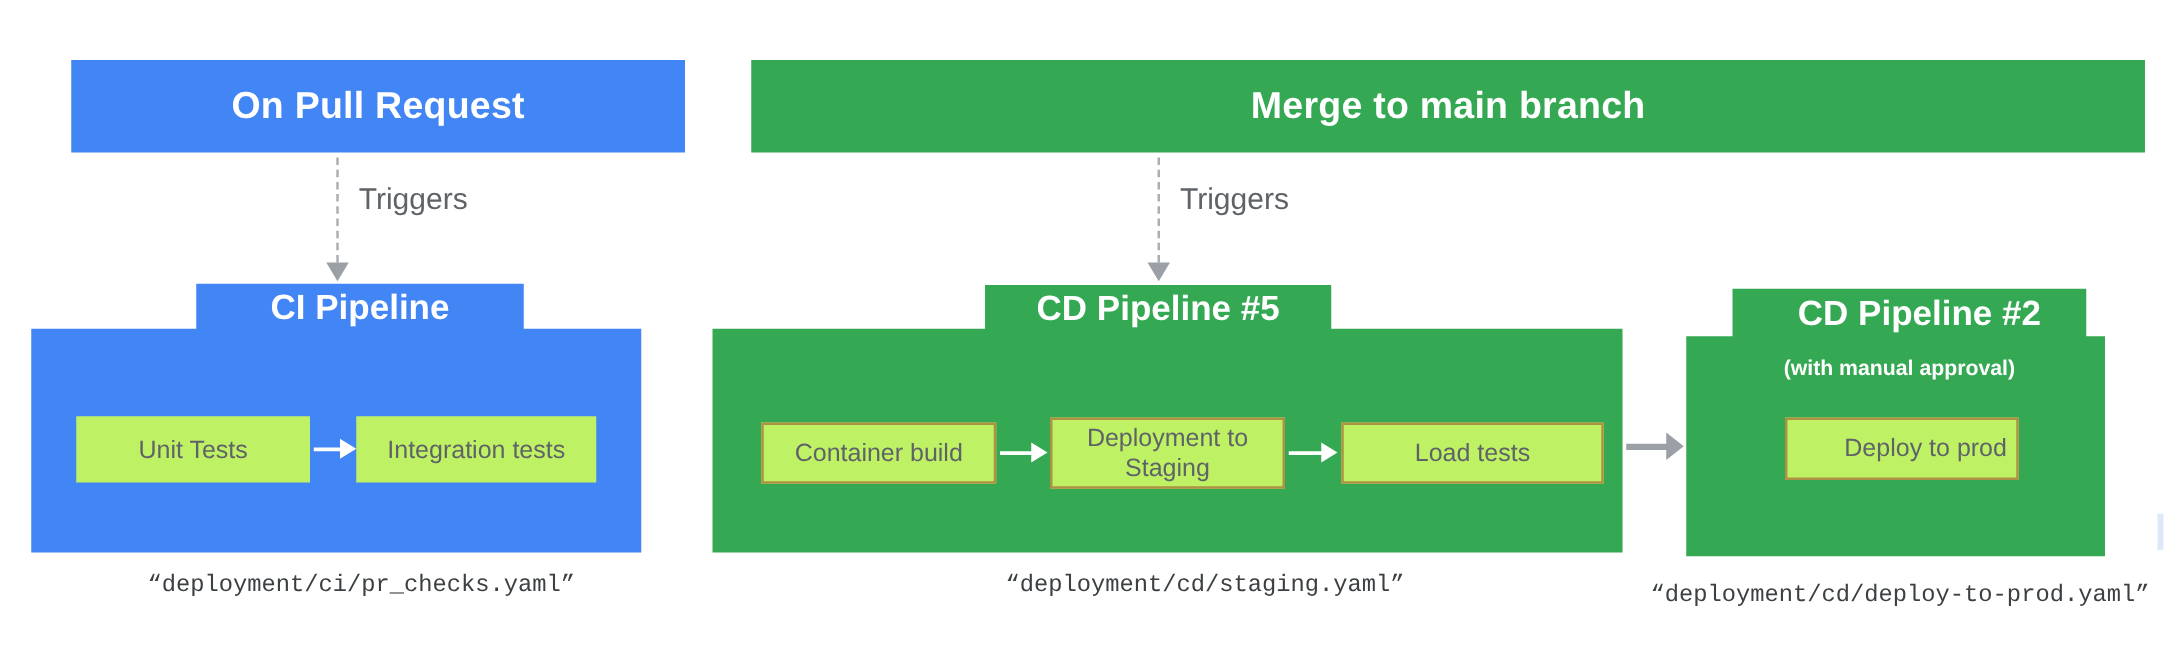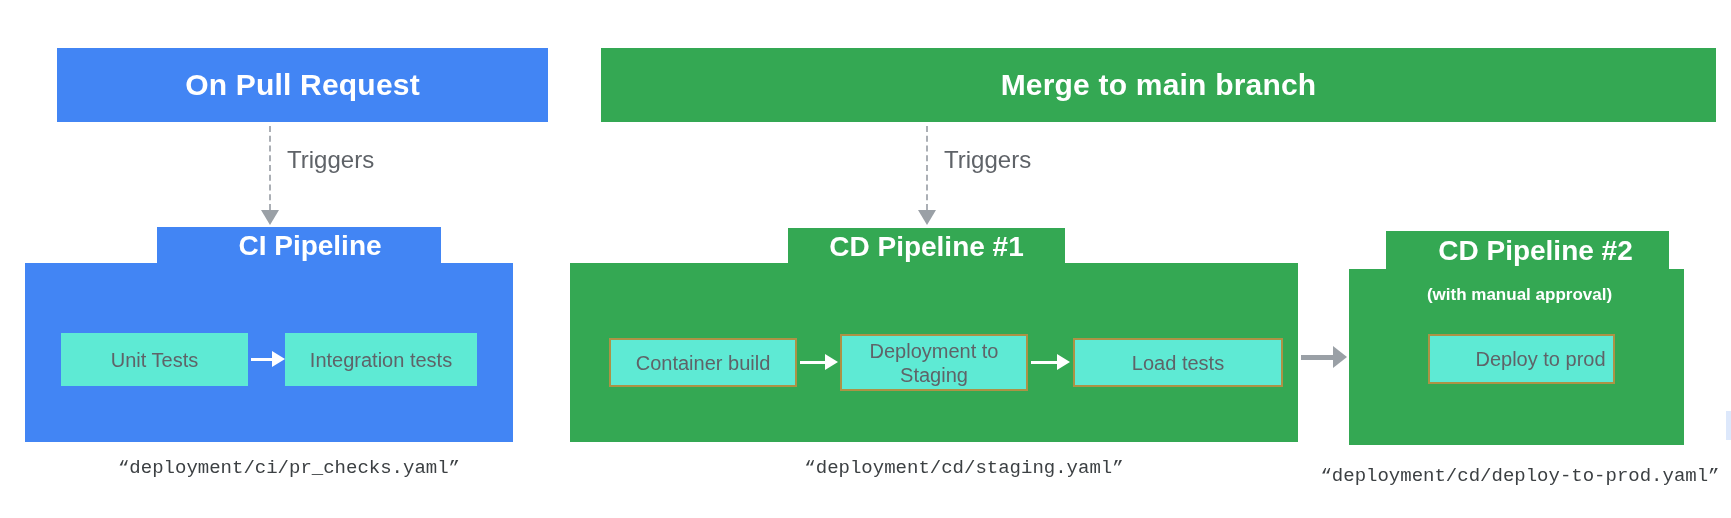--- a/index.html
+++ b/index.html
@@ -25,30 +25,30 @@
   .trig-label{position:absolute;color:#5F6368;font-size:24px;}
   #trig-label-left{left:287px;top:146px;}
   #trig-label-right{left:944px;top:146px;}
 
   .ptab{position:absolute;display:flex;align-items:center;justify-content:center;
     color:#fff;font-weight:700;font-size:28px;}
   .pbody{position:absolute;}
   .blue{background:#4285F4;}
   .green{background:#34A853;}
 
-  #ci-tab{left:157px;top:227px;width:262px;height:38px;padding-left:22px;}
+  #ci-tab{left:157px;top:227px;width:262px;height:38px;}
   #ci-body{left:25px;top:263px;width:488px;height:179px;}
   #cd1-tab{left:788px;top:228px;width:277px;height:37px;}
   #cd1-body{left:570px;top:263px;width:728px;height:179px;}
   #cd2-tab{left:1386px;top:231px;width:267px;height:40px;padding-left:16px;}
   #cd2-body{left:1349px;top:269px;width:335px;height:176px;}
   #cd2-subtitle{position:absolute;left:1386px;top:273px;width:267px;text-align:center;
     color:#fff;font-weight:700;font-size:17px;margin-top:12px;}
 
-  .step{position:absolute;background:#5eead4;display:flex;align-items:center;justify-content:center;
+  .step{position:absolute;background:#bef264;display:flex;align-items:center;justify-content:center;
     text-align:center;color:#5F6368;font-size:20px;line-height:1.2;padding:0 6px;box-sizing:border-box;}
   .step.bordered{border:2px solid #AD9245;}
   #step-unit{left:61px;top:333px;width:187px;height:53px;}
   #step-integration{left:285px;top:333px;width:192px;height:53px;}
   #step-container{left:609px;top:338px;width:188px;height:49px;}
   #step-staging{left:840px;top:334px;width:188px;height:57px;}
   #step-load{left:1073px;top:338px;width:210px;height:49px;}
   #step-deploy{left:1428px;top:334px;width:187px;height:50px;padding-left:44px;}
 
   .warrow-line{position:absolute;height:3px;background:#fff;}
@@ -89,21 +89,21 @@
   <div class="trig-label" id="trig-label-right">Triggers</div>
 
   <div class="ptab blue" id="ci-tab">CI Pipeline</div>
   <div class="pbody blue" id="ci-body"></div>
   <div class="step" id="step-unit">Unit Tests</div>
   <div class="warrow-line" id="wa1-line"></div>
   <div class="warrow-head" id="wa1-head"></div>
   <div class="step" id="step-integration">Integration tests</div>
   <div class="caption" id="caption-ci">“deployment/ci/pr_checks.yaml”</div>
 
-  <div class="ptab green" id="cd1-tab">CD Pipeline #1</div>
+  <div class="ptab green" id="cd1-tab">CD Pipeline #5</div>
   <div class="pbody green" id="cd1-body"></div>
   <div class="step bordered" id="step-container">Container build</div>
   <div class="warrow-line" id="wa2-line"></div>
   <div class="warrow-head" id="wa2-head"></div>
   <div class="step bordered" id="step-staging">Deployment to Staging</div>
   <div class="warrow-line" id="wa3-line"></div>
   <div class="warrow-head" id="wa3-head"></div>
   <div class="step bordered" id="step-load">Load tests</div>
   <div class="caption" id="caption-cd1">“deployment/cd/staging.yaml”</div>
 

